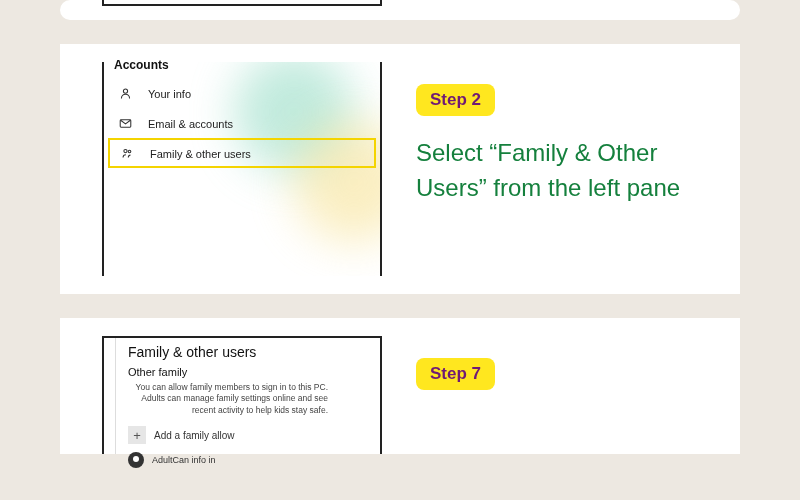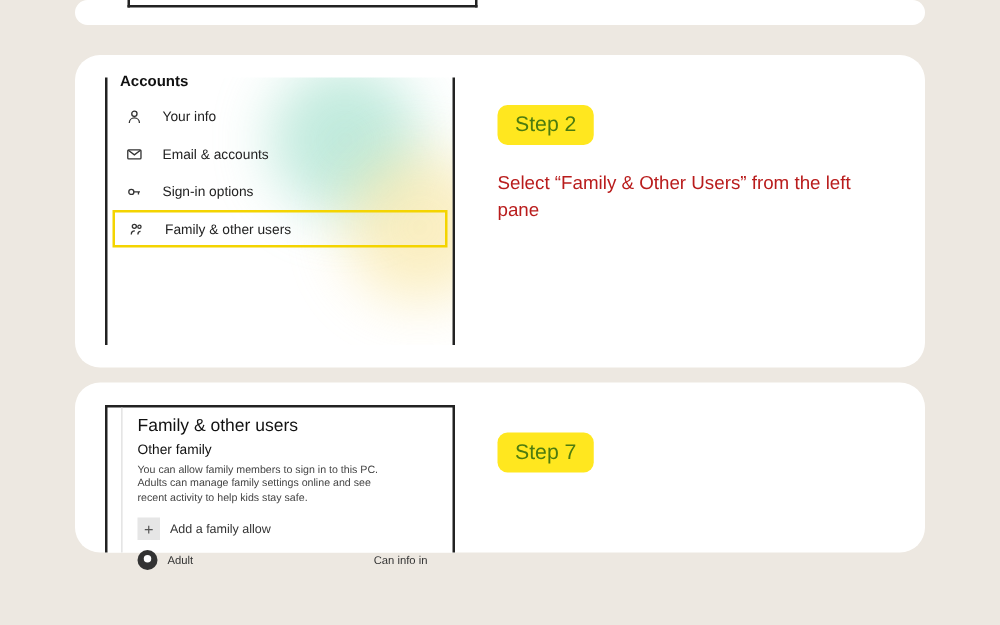--- a/index.html
+++ b/index.html
@@ -22,25 +22,25 @@
     position: absolute;
     left: 42px;
     top: 0;
     height: 6px;
     width: 280px;
     border: 2px solid #222;
     border-top: none;
   }
   .card {
     background: #fff;
-    border-radius: 20px;
-    padding: 18px 28px 18px 24px;
+    border-radius: 0;
+    padding: 18px 28px 18px 42px;
     display: flex;
     gap: 34px;
-    margin-bottom: 12px;
+    margin-bottom: 24px;
   }
   .frame {
     width: 280px;
     flex: 0 0 280px;
     border: 2px solid #222;
     background: #fff;
     position: relative;
   }
   .frame.truncated-top { border-top: none; }
   .frame.truncated-bottom { border-bottom: none; }
@@ -89,50 +89,50 @@
     display: inline-flex;
     align-items: center;
     justify-content: center;
     color: #333;
   }
   .micon svg { width: 13px; height: 13px; stroke: currentColor; fill: none; stroke-width: 1.3; }
   .step-col { flex: 1; padding-top: 22px; }
   .step-badge {
     display: inline-block;
     background: #ffe71f;
-    color: #4d7c0f;
-    font-weight: 400;
+    color: #701a75;
+    font-weight: 700;
     font-size: 17px;
     padding: 6px 14px;
     border-radius: 8px;
     margin-bottom: 20px;
   }
   .step-text {
-    font-size: 15px;
-    color: #b91c1c;
+    font-size: 24px;
+    color: #15803d;
     line-height: 1.45;
   }
   
   .s3-left {
     width: 12px;
     flex: 0 0 12px;
     border-right: 1px solid #ddd;
     height: 100%;
   }
   .s3-body { flex: 1; padding: 6px 12px 0 12px; font-size: 10px; color: #222; }
   .s3-h { font-size: 14px; font-weight: 400; color: #111; margin-bottom: 6px; }
   .s3-sub { font-size: 11px; color: #111; margin-bottom: 4px; }
-  .s3-desc { font-size: 8.5px; color: #444; line-height: 1.35; max-width: 200px; margin-bottom: 10px; }
+  .s3-desc { font-size: 8.5px; color: #444; line-height: 1.35; max-width: 200px; margin-bottom: 10px; text-align: right; }
   .s3-add { display: flex; align-items: center; gap: 8px; font-size: 10px; color: #333; margin-bottom: 8px; }
   .plus-box {
     width: 18px; height: 18px; background: #e6e6e6; color: #555;
     display: flex; align-items: center; justify-content: center; font-size: 13px; font-weight: 400;
   }
   .s3-row {
-    display: flex; align-items: center; justify-content: space-between;
+    display: flex; align-items: center; 
     font-size: 9px; color: #333; padding-right: 8px;
   }
   .avatar-sm {
     width: 16px; height: 16px; border-radius: 50%; background: #333;
     display: flex; align-items: center; justify-content: center;
   }
   .avatar-sm::before {
     content: ""; width: 6px; height: 6px; border-radius: 50%; background: #fff; margin-top: -3px;
   }
   .frame-s3 { display: flex; height: 118px; }
@@ -164,29 +164,20 @@
       </li>
       <li>
         <span class="micon">
             <svg viewBox="0 0 16 16">
               <rect x="1.5" y="3.5" width="13" height="9" rx="1"></rect>
               <path d="M2 4l6 4.5L14 4"></path>
             </svg>
           </span>
         <span>Email &amp; accounts</span>
       </li>
-      <li>
-        <span class="micon">
-            <svg viewBox="0 0 16 16">
-              <circle cx="5" cy="8" r="2.5"></circle>
-              <path d="M7.5 8h6M12 8v2.5"></path>
-            </svg>
-          </span>
-        <span>Sign-in options</span>
-      </li>
       <li class="highlight">
         <span class="micon">
             <svg viewBox="0 0 16 16">
               <circle cx="5.5" cy="5" r="2"></circle>
               <circle cx="10.5" cy="5.5" r="1.6"></circle>
               <path d="M2.5 13c0-2 1.5-3.5 3.5-3.5M9 13c0-1.6 1-3 2.6-3"></path>
             </svg>
           </span>
         <span>Family &amp; other users</span>
       </li>

